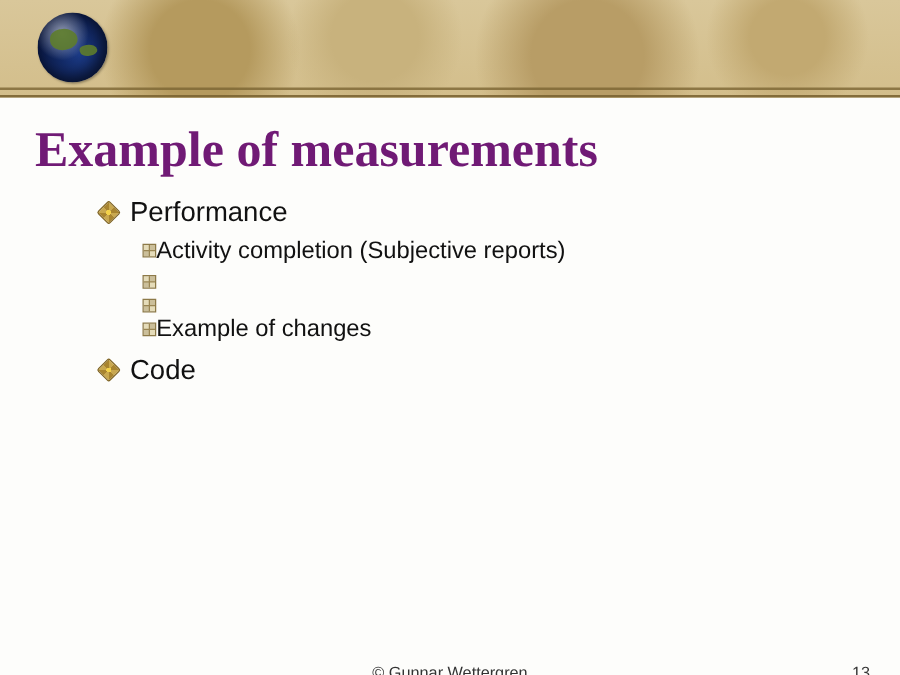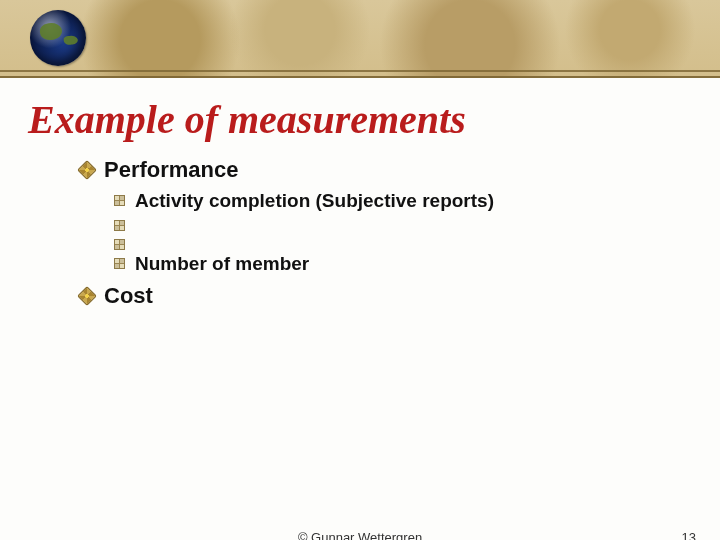--- a/index.html
+++ b/index.html
@@ -50,47 +50,44 @@
     position: absolute;
     left: 0; right: 0;
     height: 2px;
     background: #7b6432;
   }
   .bl1 { bottom: 6px; opacity: .8; }
   .bl2 { bottom: 0;  opacity: .9; }
 
   .title {
     font-family: "Times New Roman", Times, serif;
-    font-style: italic;
     font-size: 40px;
-    color: #b91c1c;
+    color: #701a75;
     margin: 18px 0 14px 28px;
   }
 
   .content {
     margin-left: 80px;
     margin-right: 30px;
     color: #111;
-    font-weight: bold;
   }
 
   .lvl1 {
     font-size: 22px;
     margin: 4px 0 6px 0;
     display: flex;
     align-items: center;
     gap: 10px;
   }
   .lvl2-group { margin: 0 0 8px 34px; }
   .lvl2 {
     font-size: 19px;
     margin: 2px 0;
     display: flex;
     align-items: flex-start;
-    gap: 10px;
     line-height: 1.22;
   }
   .lvl3-group { margin: 2px 0 6px 34px; }
   .lvl3 {
     font-size: 15px;
     margin: 2px 0;
   }
   .lvl3::before {
     content: "• ";
   }
@@ -166,28 +163,28 @@
         <span>Activity completion (Subjective reports)</span>
       </div>
     <div class="lvl2">
         <span class="b2"></span>
       </div>
     <div class="lvl2">
         <span class="b2"></span>
       </div>
     <div class="lvl2">
         <span class="b2"></span>
-        <span>Number of member</span>
+        <span>Example of changes</span>
       </div>
   </div>
 
 
   <div class="lvl1">
     <span class="b1"></span>
-    <span>Cost</span>
+    <span>Code</span>
   </div>
 
 </div>
 
 <div class="footer">
   <span class="copyright">© Gunnar Wettergren</span>
   <span class="pagenum">13</span>
 </div>
 
 </body></html>

